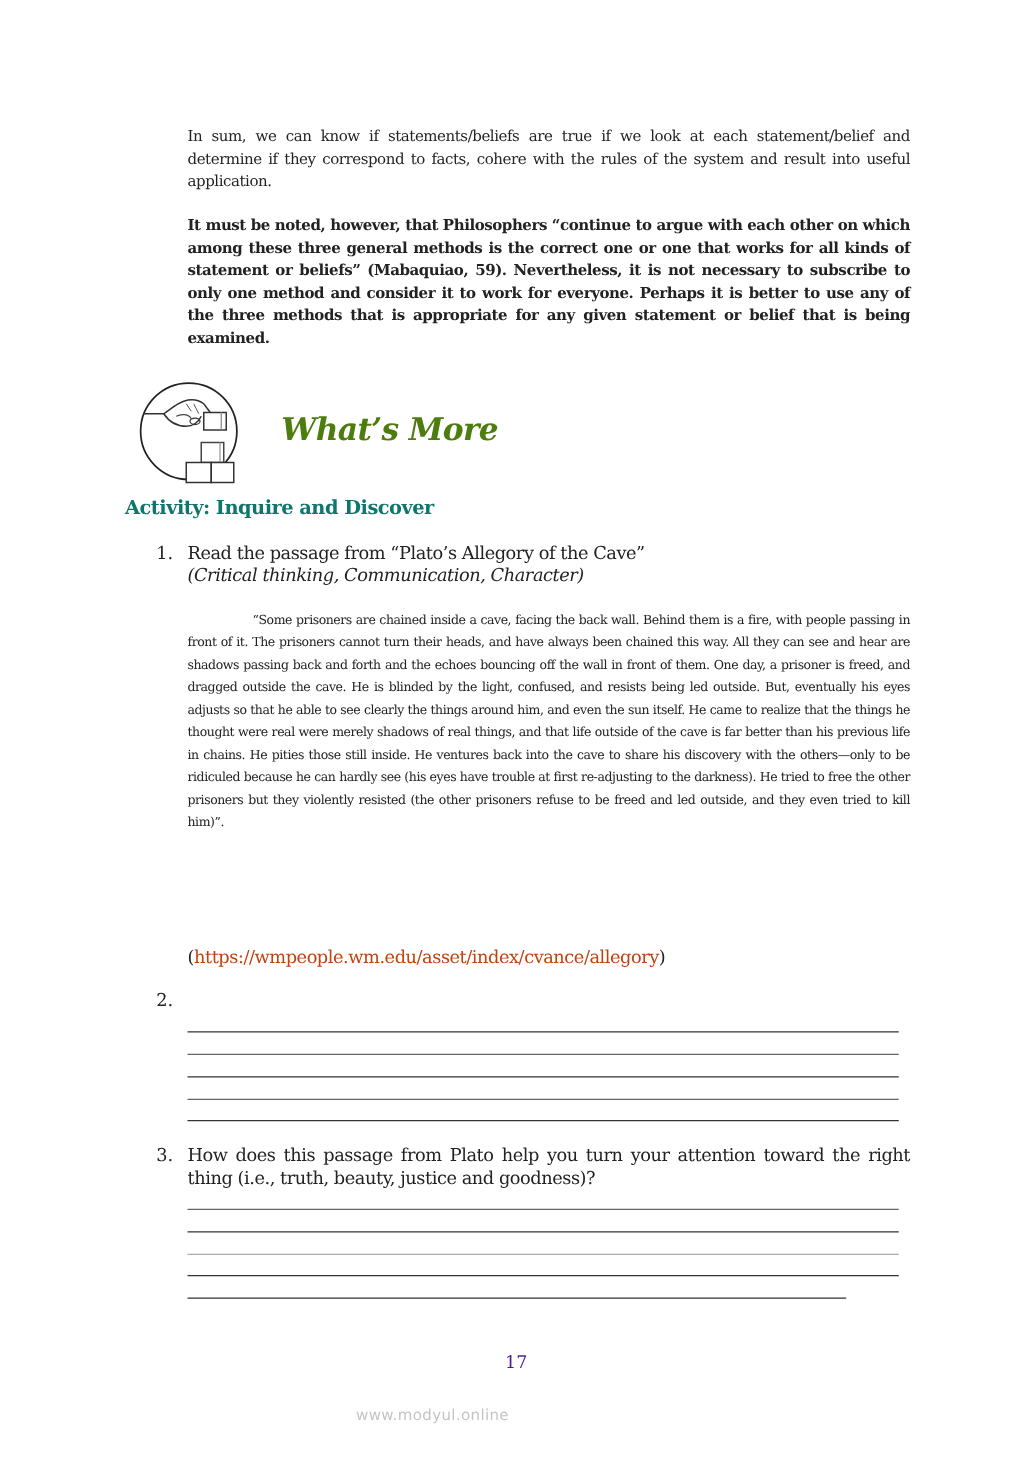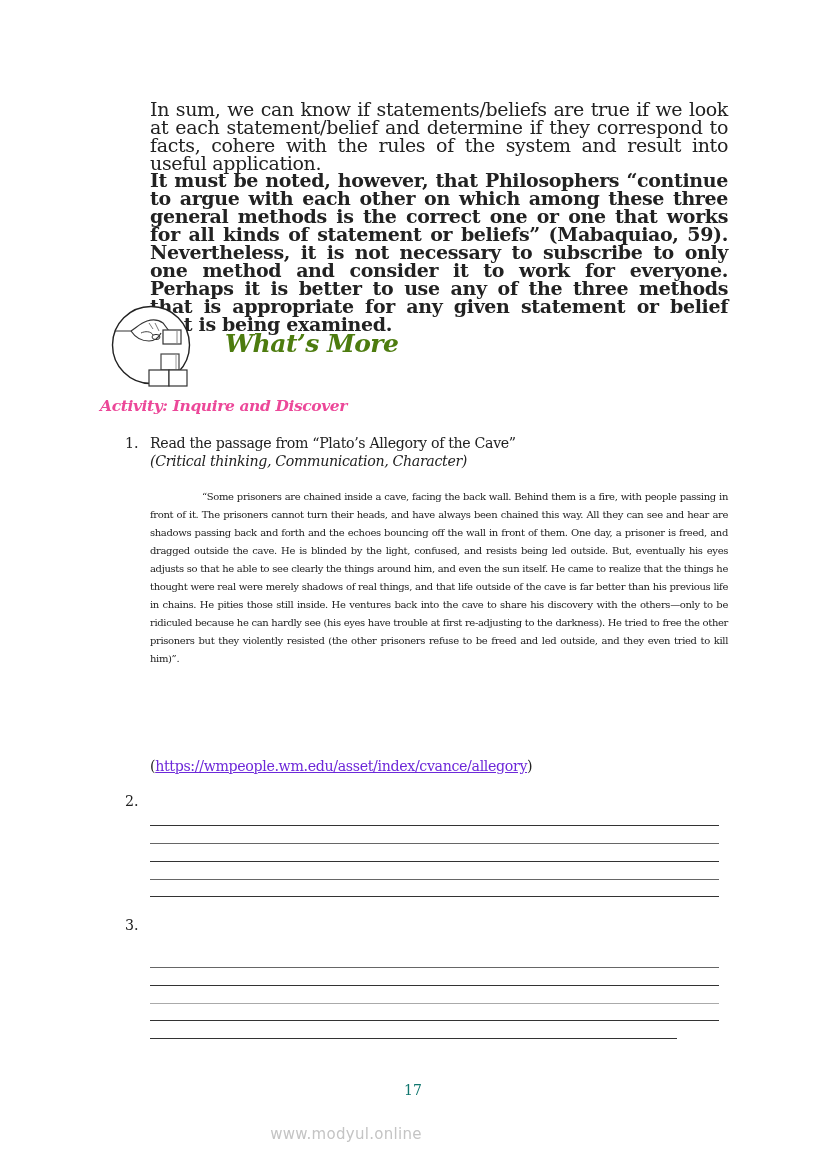--- a/index.html
+++ b/index.html
@@ -1,41 +1,41 @@
 <!DOCTYPE html>
 <html><head>
 <meta charset="utf-8">
 <style>
   html, body { margin: 0; padding: 0; background: #ffffff; }
   body { width: 826px; height: 1169px; position: relative; overflow: hidden;
          font-family: "DejaVu Serif", "Liberation Serif", serif; color: #222; }
   .page { position: absolute; left: 0; top: 0; width: 826px; height: 1169px; }
-  .para { position: absolute; left: 150px; width: 578px; font-size: 19px; line-height: 18px;
+  .para { position: absolute; left: 150px; width: 578px; font-size: 12px; line-height: 18px;
           text-align: justify; letter-spacing: -0.35px; margin: 0; }
   .p1 { top: 100px; }
   .p2 { top: 171px; font-weight: bold; }
   .icon-wrap { position: absolute; left: 111px; top: 301px; width: 82px; height: 88px; }
   .section-title { position: absolute; left: 225px; top: 329px; font-size: 25px; font-weight: bold;
                    font-style: italic; font-family: "DejaVu Serif", serif; letter-spacing: -0.5px; color: #4d7c0f; margin: 0; }
   .activity-title { position: absolute; left: 100px; top: 396px; font-size: 15.5px; font-weight: bold;
-                    font-family: "DejaVu Serif", serif; letter-spacing: -0.4px; color: #ec4899; margin: 0; font-style: italic; }
+                    font-family: "DejaVu Serif", serif; letter-spacing: -0.4px; color: #0f766e; margin: 0; }
   .item-num { position: absolute; left: 125px; font-size: 14.2px; line-height: 18px; }
   .item-text { position: absolute; left: 150px; width: 578px; font-size: 14.2px; line-height: 18px;
                letter-spacing: -0.35px; text-align: justify; margin: 0; }
   .italic { font-style: italic; }
   .quote { position: absolute; left: 150px; top: 488px; width: 578px; font-size: 10px; line-height: 18px;
            text-align: justify; letter-spacing: -0.35px; margin: 0; text-indent: 52px; }
   .link { position: absolute; left: 150px; top: 757px; font-size: 14.2px; line-height: 18px; letter-spacing: -0.35px; }
-  .link a { color: #6d28d9; text-decoration: underline; }
+  .link a { color: #c2410c; }
   .answer-line { position: absolute; left: 150px; width: 569px; height: 0; border-top: 1px solid #333; }
   .answer-line.light { border-top-color: #aaa; }
   .answer-line.mid { border-top-color: #666; }
   .page-number { position: absolute; left: 0; width: 826px; top: 1082px; text-align: center; font-size: 14px;
-                 color: #0f766e; }
-  .watermark { position: absolute; left: 0; width: 692px; top: 1125px; text-align: center; font-size: 15px;
+                 color: #4c1d95; }
+  .watermark { position: absolute; left: 0; width: 692px; top: 1125px; text-align: center; font-size: 12px;
                font-family: "DejaVu Sans", sans-serif; color: #c4c4c4; letter-spacing: 0.3px; }
 </style>
 </head>
 <body>
 
 <div class="page">
 
   <p class="para p1">In sum, we can know if statements/beliefs are true if we look at each statement/belief and determine if they correspond to facts, cohere with the rules of the system and result into useful application.</p>
   <p class="para p2">It must be noted, however, that Philosophers “continue to argue with each other on which among these three general methods is the correct one or one that works for all kinds of statement or beliefs” (Mabaquiao, 59). Nevertheless, it is not necessary to subscribe to only one method and consider it to work for everyone.  Perhaps it is better to use any of the three methods that is appropriate for any given statement or belief that is being examined.</p>
 
@@ -72,20 +72,21 @@
   </div>
 
   <span class="item-num" style="top:792px;">2.</span>
   <div class="answer-line" style="top:825px;"></div>
   <div class="answer-line mid" style="top:843px;"></div>
   <div class="answer-line" style="top:861px;"></div>
   <div class="answer-line mid" style="top:879px;"></div>
   <div class="answer-line" style="top:896px;"></div>
 
   <span class="item-num" style="top:916px;">3.</span>
+  <p class="item-text" style="top:916px;">How does this passage from Plato help you turn your attention toward the right thing (i.e., truth, beauty, justice and goodness)?</p>
   <div class="answer-line mid" style="top:967px;"></div>
   <div class="answer-line" style="top:985px;"></div>
   <div class="answer-line light" style="top:1003px;"></div>
   <div class="answer-line" style="top:1020px;"></div>
   <div class="answer-line" style="top:1038px; width:527px;"></div>
 
   <div class="page-number">17</div>
   <div class="watermark">www.modyul.online</div>
 </div>
 

